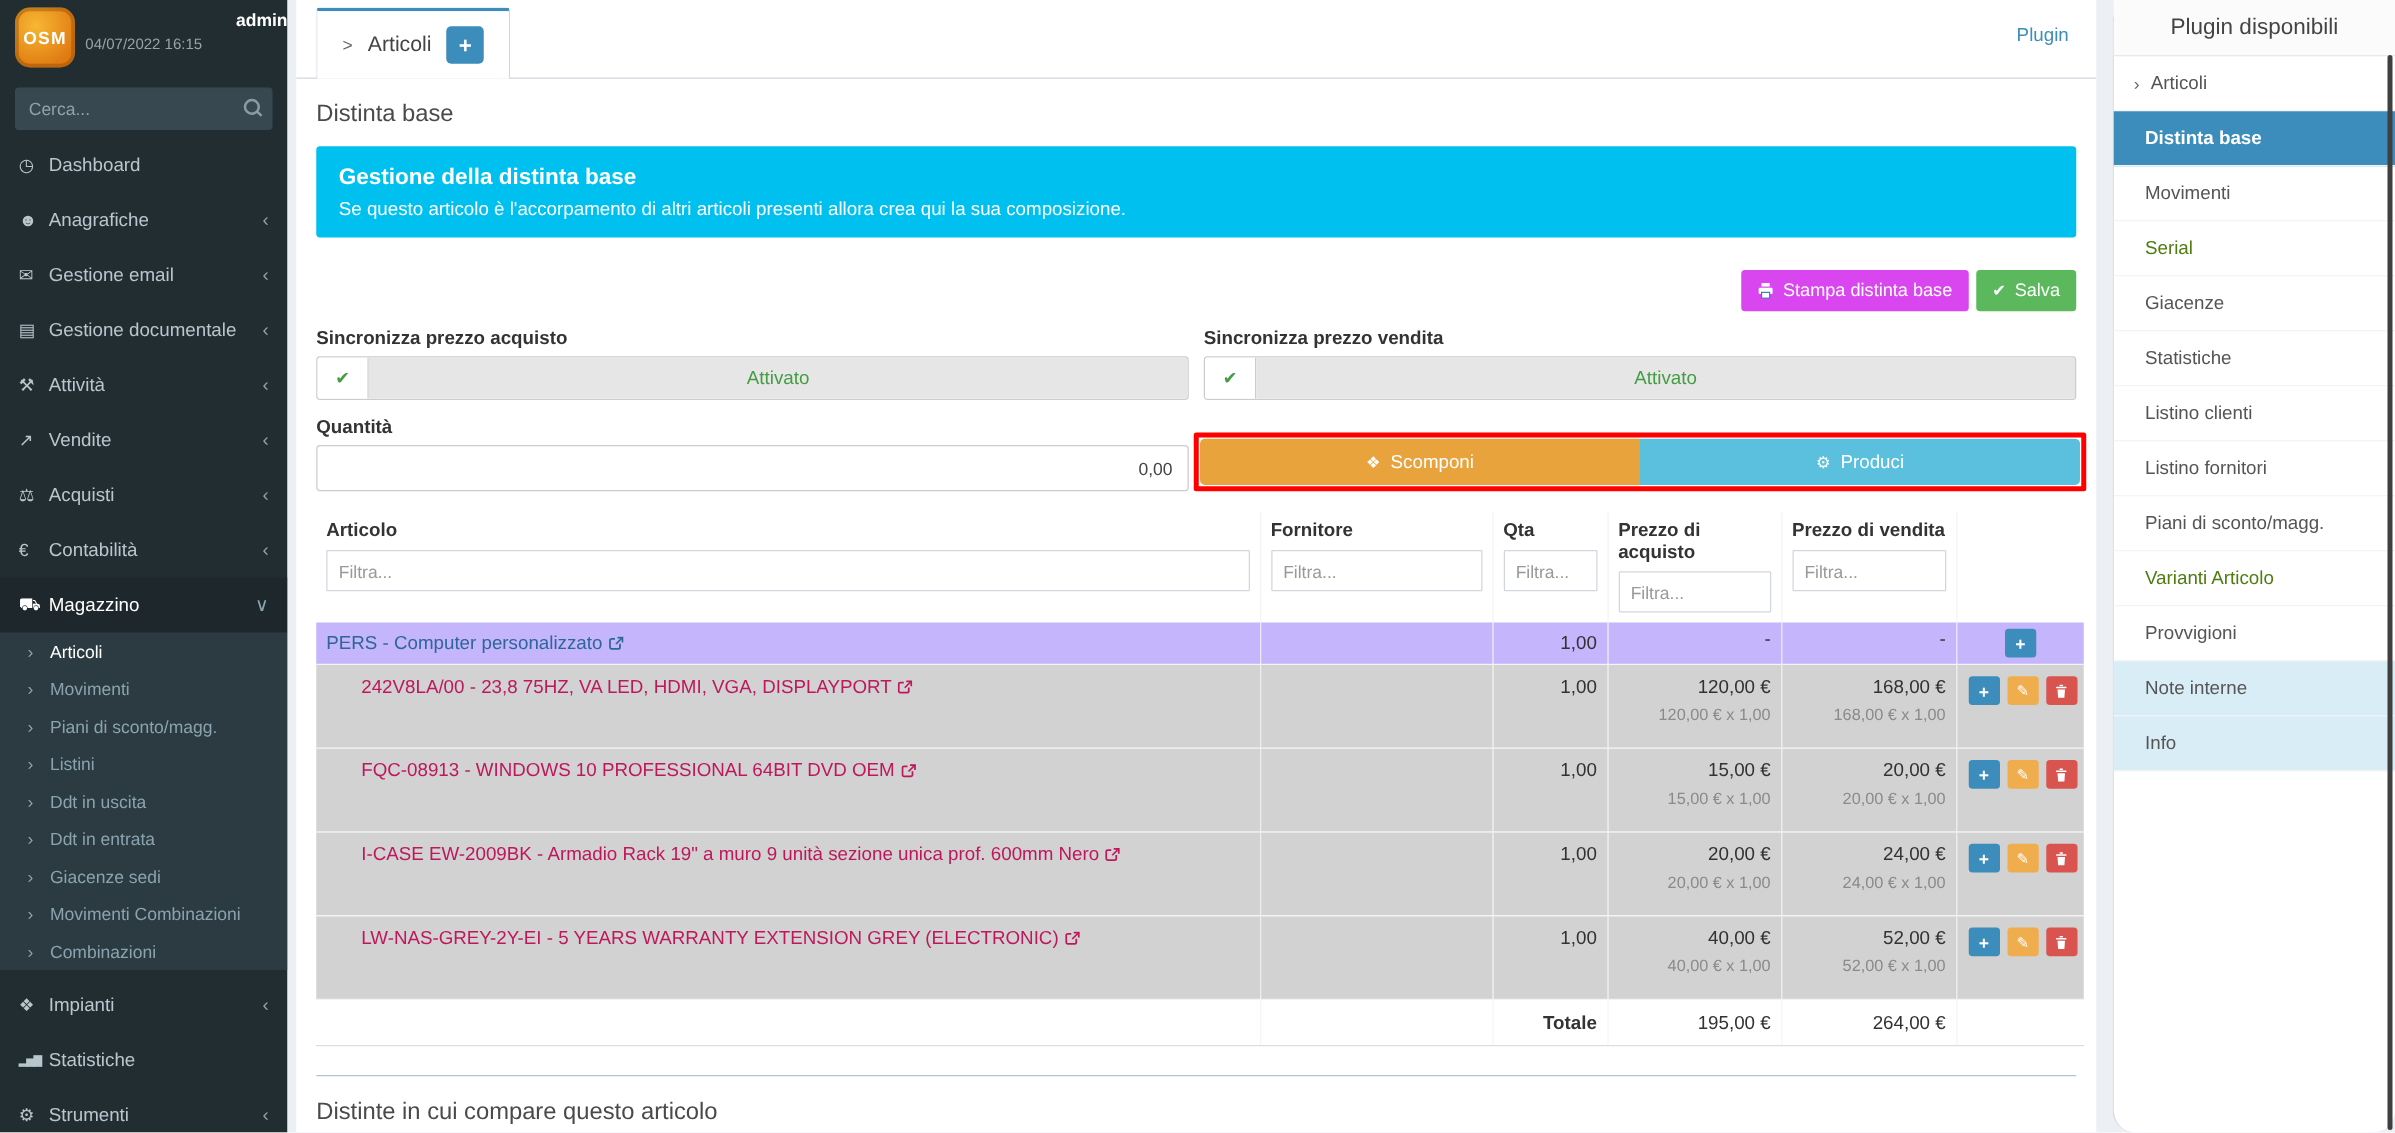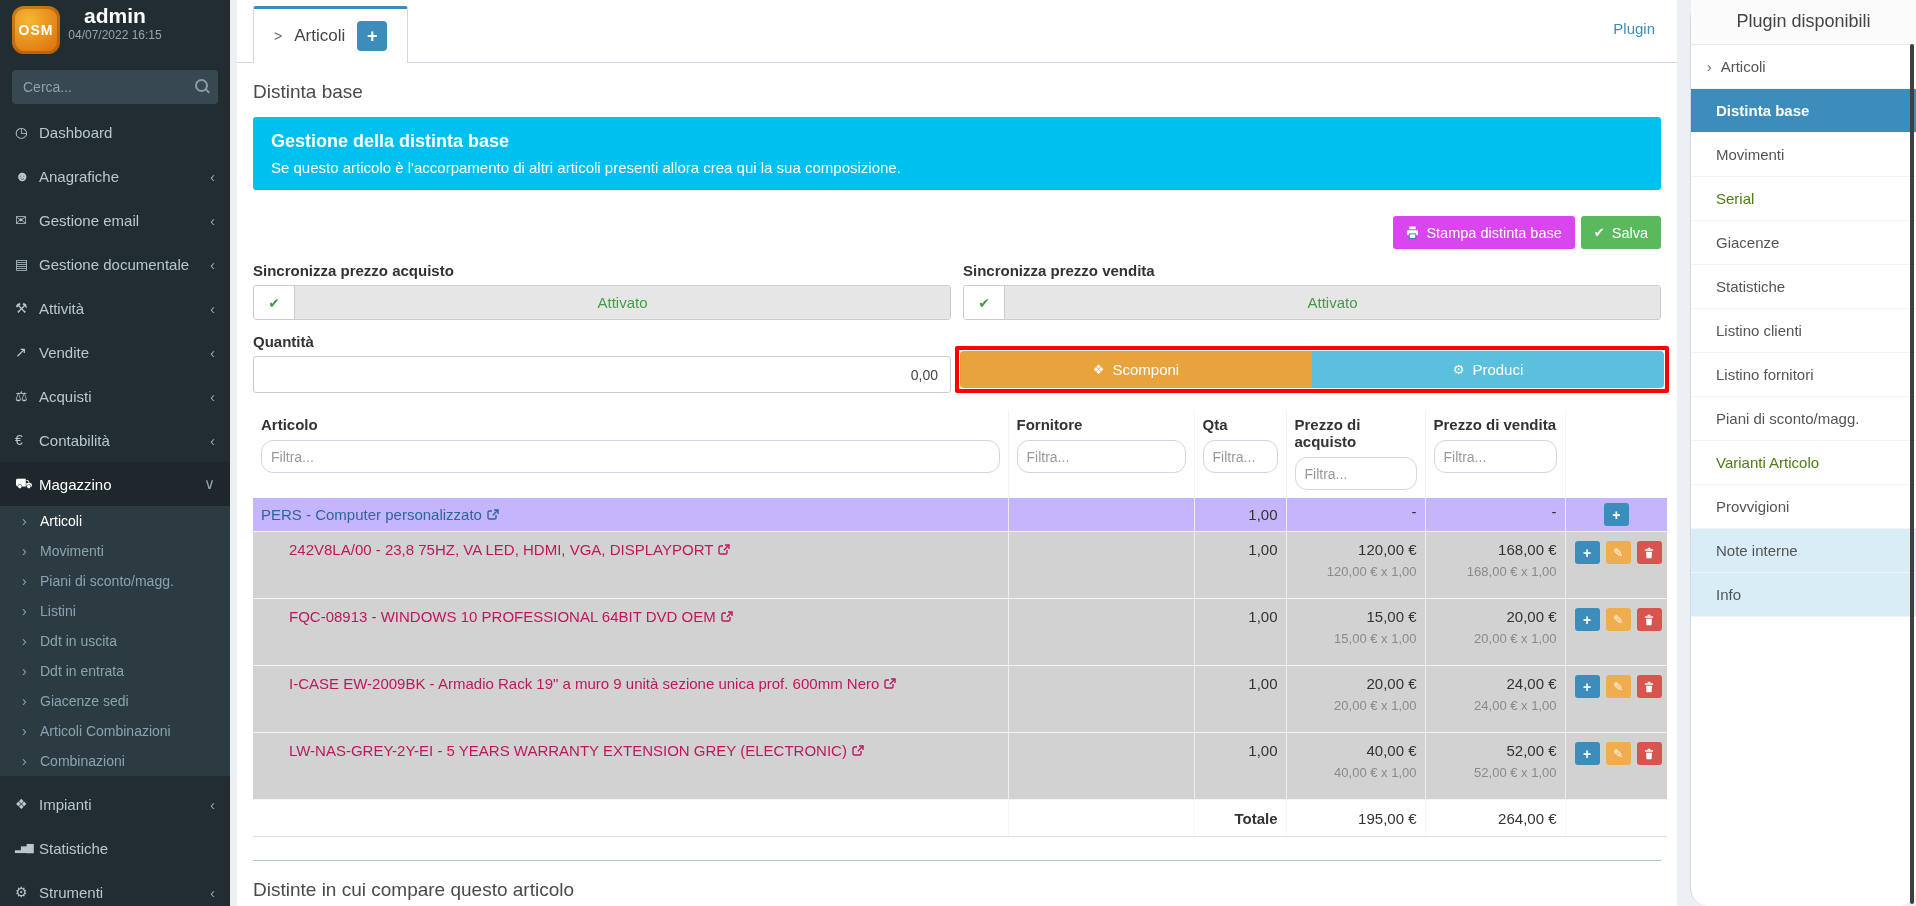--- a/index.html
+++ b/index.html
@@ -9,21 +9,21 @@
     background:#ecf0f5;color:#333;
   }
   
   .sidebar{position:absolute;left:0;top:0;width:230px;height:906px;background:#222d32;}
   .user-panel{position:relative;height:56px;padding-top:6px;}
   .logo{position:absolute;left:12px;top:6px;width:48px;height:48px;border-radius:12px;
     background:radial-gradient(circle at 35% 30%,#f7b733,#e07b12 75%);
     display:flex;align-items:center;justify-content:center;
     color:#fff;font-weight:bold;font-size:14px;letter-spacing:1px;
     box-shadow:inset 0 0 0 3px rgba(120,60,0,.35);}
-  .user-name{text-align:center;color:#fff;font-weight:bold;font-size:21px;line-height:20px;}
+  .user-name{text-align:right;color:#fff;font-weight:bold;font-size:14px;line-height:20px;}
   .user-date{text-align:center;color:#95a5ab;font-size:12px;line-height:18px;}
   .side-search{position:relative;margin:8px 12px 6px;}
   .side-search input{width:100%;box-sizing:border-box;height:34px;background:#374850;border:1px solid #374850;
     border-radius:3px;color:#ccc;font-size:14px;padding:0 30px 0 10px;outline:none;font-family:inherit;}
   .side-search input::placeholder{color:#93a1a8;}
   .mag-icon{position:absolute;right:10px;top:9px;width:9px;height:9px;border:2px solid #8d9ba1;border-radius:50%;}
   .mag-icon::after{content:"";position:absolute;left:8px;top:9px;width:5px;height:2px;background:#8d9ba1;transform:rotate(45deg);}
   .menu{margin-top:6px;}
   .menu-item{height:44px;display:flex;align-items:center;padding:0 15px;color:#b8c7ce;font-size:15px;cursor:pointer;}
   .menu-item.active{background:#1e282c;color:#fff;}
@@ -71,21 +71,21 @@
   .dual-btns .half{flex:1;display:flex;align-items:center;justify-content:center;gap:8px;color:#fff;
     font-size:15px;cursor:pointer;border:none;font-family:inherit;}
   .half.scomponi{background:#e9a33d;border-radius:4px 0 0 4px;}
   .half.produci{background:#5bc0de;border-radius:0 4px 4px 0;}
   .half .h-icon{font-size:13px;}
   
   table.bom{border-collapse:collapse;width:100%;margin-top:17px;table-layout:fixed;}
   th{vertical-align:top;text-align:left;padding:6px 8px 8px;border-right:1px solid #f4f4f4;}
   th:last-child{border-right:none;}
   .th-label{font-size:15px;font-weight:bold;color:#333;margin-bottom:7px;}
-  .filter{width:100%;box-sizing:border-box;height:33px;border:1px solid #d2d6de;border-radius:12px;
+  .filter{width:100%;box-sizing:border-box;height:33px;border:1px solid #d2d6de;border-radius:1px;
     padding:0 9px;font-size:14px;color:#555;font-family:inherit;outline:none;}
   .filter::placeholder{color:#999;}
   tbody td{border-right:1px solid rgba(244,244,244,.85);border-bottom:1px solid #f4f4f4;padding:5px 8px;font-size:15px;}
   tbody td:last-child{border-right:none;}
   tr.item-row{background:#d2d2d2;}
   tr.item-row td{height:52px;vertical-align:top;padding-top:9px;}
   tr.item-row.parent-row{background:#c4b5fd;border-radius:10px;}
   tr.item-row.parent-row td{height:19px;padding-top:5px;padding-bottom:5px;vertical-align:middle;}
   .art-link{color:#be185d;cursor:pointer;display:inline-flex;align-items:center;gap:5px;}
   .art-link .ext{flex:0 0 auto;}
@@ -213,21 +213,21 @@
     <span>Ddt in entrata</span>
   </div>
 
   <div class="submenu-item">
     <span class="sm-chev">›</span>
     <span>Giacenze sedi</span>
   </div>
 
   <div class="submenu-item">
     <span class="sm-chev">›</span>
-    <span>Articoli Combinazioni</span>
+    <span>Movimenti Combinazioni</span>
   </div>
 
   <div class="submenu-item">
     <span class="sm-chev">›</span>
     <span>Combinazioni</span>
   </div>
 </div>
   <div class="menu">
   <div class="menu-item">
     <span class="mi-icon">❖</span>

